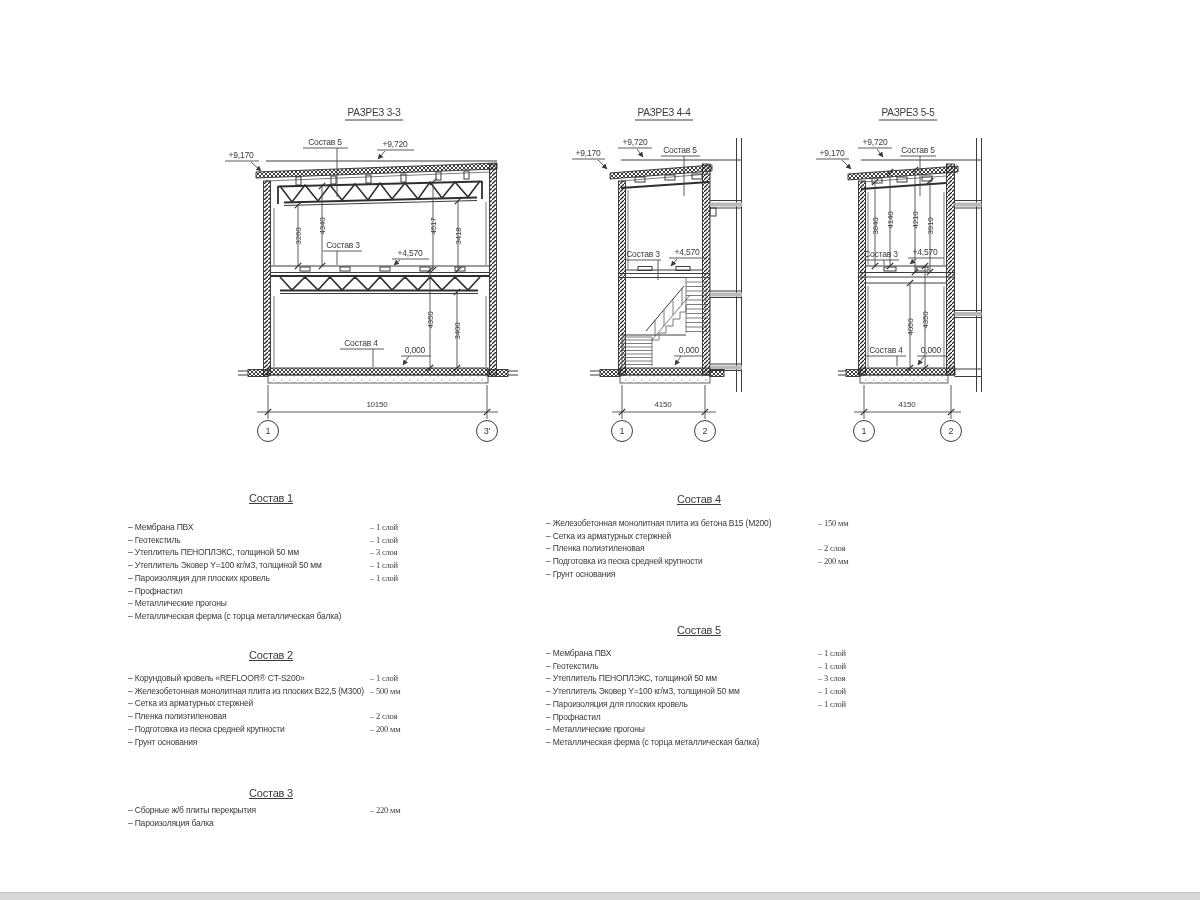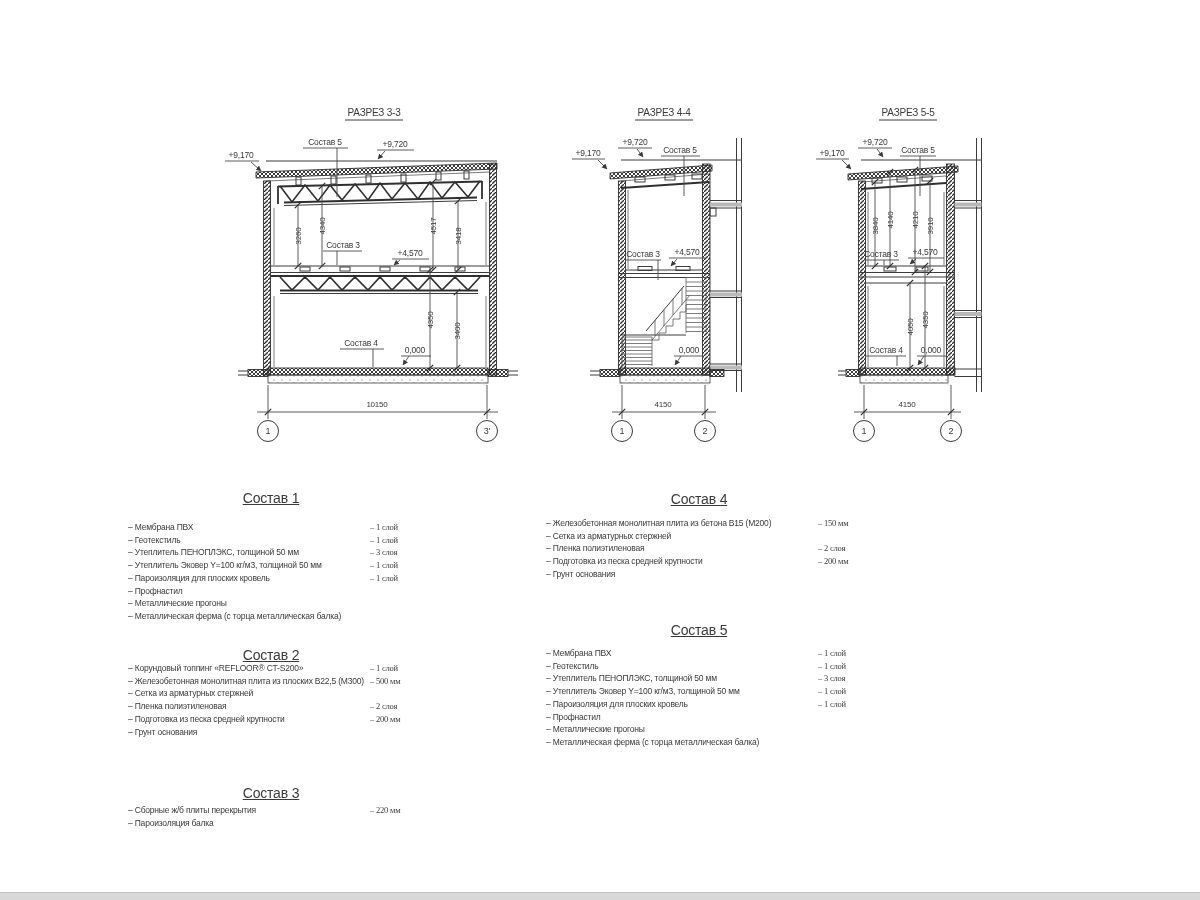--- a/index.html
+++ b/index.html
@@ -17,21 +17,21 @@
   .web{stroke:#2f2f2f;stroke-width:1.6;fill:none;}
   .thin{stroke:#5a5a5a;stroke-width:0.8;fill:none;}
   .dim{stroke:#4a4a4a;stroke-width:0.9;fill:none;}
   .wall{fill:url(#wallh);stroke:#2f2f2f;stroke-width:0.9;}
   .xh{fill:url(#xhatch);stroke:#2f2f2f;stroke-width:0.9;}
   .sand{fill:url(#sandp);stroke:#3c3c3c;stroke-width:0.8;}
   .band{fill:#b9b9b9;stroke:none;}
   .axc{fill:#ffffff;stroke:#3c3c3c;stroke-width:1;}
   
   .spec{position:absolute;font-size:8.5px;line-height:12.75px;letter-spacing:-0.2px;}
-  .spec-title{font-size:14px;text-align:center;text-decoration:underline;}
+  .spec-title{font-size:11px;text-align:center;text-decoration:underline;}
   .row{position:relative;padding-left:3px;white-space:nowrap;}
   .qt{position:absolute;top:0;font-family:Liberation Serif, serif;}
   .c1 .qt{left:245px;}
   .c2 .qt{left:255px;margin-left:20px;}
   #bottombar{position:absolute;left:0;bottom:0;width:1200px;height:7px;
              background:#d8d8d8;border-top:1px solid #c2c2c2;}
 </style>
 </head>
 <body>
 
@@ -375,22 +375,22 @@
   <div class="row"><span>– Геотекстиль</span><span class="qt">– 1 слой</span></div>
   <div class="row"><span>– Утеплитель ПЕНОПЛЭКС, толщиной 50 мм</span><span class="qt">– 3 слоя</span></div>
   <div class="row"><span>– Утеплитель Эковер Y=100 кг/м3, толщиной 50 мм</span><span class="qt">– 1 слой</span></div>
   <div class="row"><span>– Пароизоляция для плоских кровель</span><span class="qt">– 1 слой</span></div>
   <div class="row"><span>– Профнастил</span></div>
   <div class="row"><span>– Металлические прогоны</span></div>
   <div class="row"><span>– Металлическая ферма (с торца металлическая балка)</span></div>
 </div>
 
 <div class="spec c1" style="left:125px;top:649px;width:292px">
-  <div class="spec-title" style="">Состав 2</div>
-  <div class="row"><span>– Корундовый топпинг «REFLOOR® CT-S200»</span><span class="qt">– 1 слой</span></div>
+  <div class="spec-title" style="margin-bottom:10px">Состав 2</div>
+  <div class="row"><span>– Корундовый кровель «REFLOOR® CT-S200»</span><span class="qt">– 1 слой</span></div>
   <div class="row"><span>– Железобетонная  монолитная плита из плоских В22,5 (М300)</span><span class="qt">– 500 мм</span></div>
   <div class="row"><span>– Сетка из арматурных стержней</span></div>
   <div class="row"><span>– Пленка полиэтиленовая</span><span class="qt">– 2 слоя</span></div>
   <div class="row"><span>– Подготовка из песка средней крупности</span><span class="qt">– 200 мм</span></div>
   <div class="row"><span>– Грунт основания</span></div>
 </div>
 
 <div class="spec c1" style="left:125px;top:787px;width:292px">
   <div class="spec-title" style="margin-bottom:4px">Состав 3</div>
   <div class="row"><span>– Сборные ж/б плиты перекрытия</span><span class="qt">– 220 мм</span></div>

